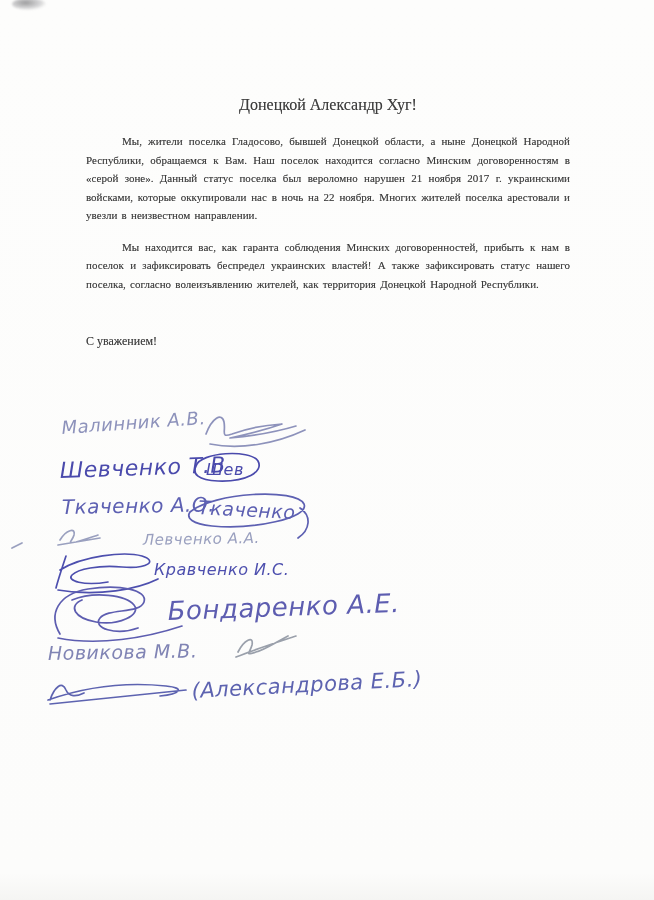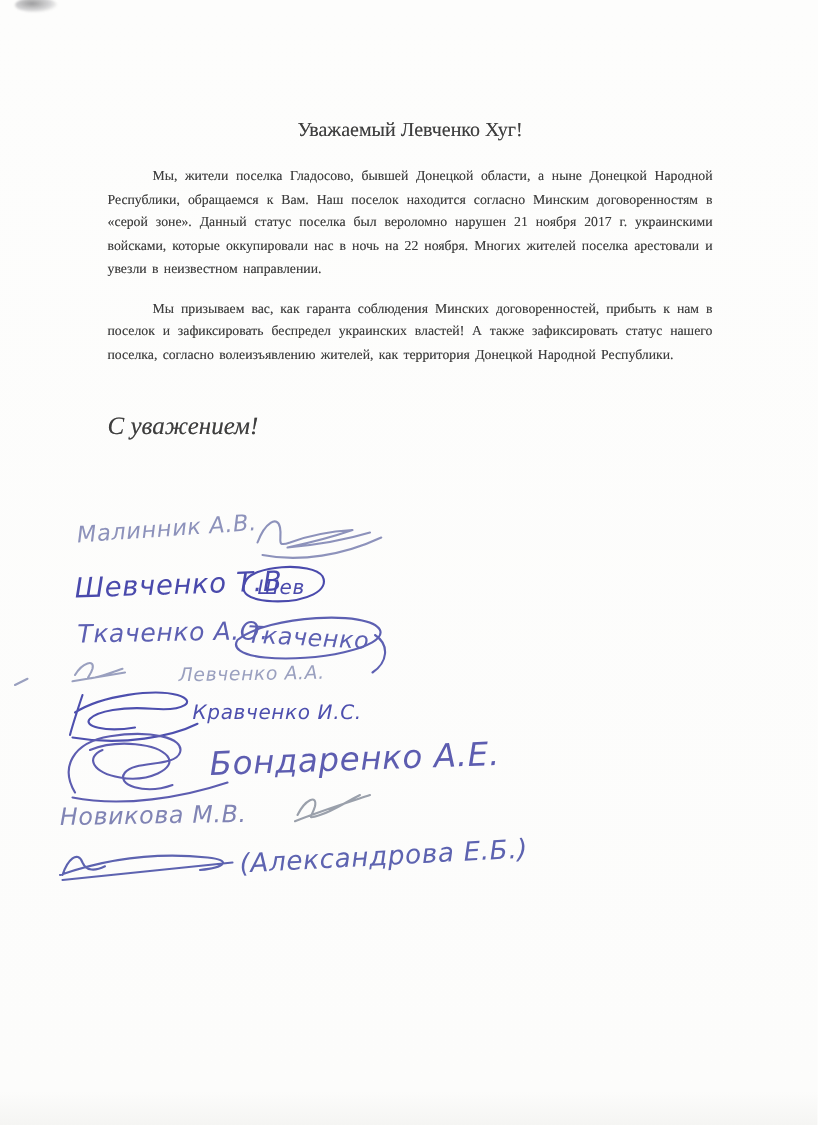--- a/index.html
+++ b/index.html
@@ -36,24 +36,23 @@
   }
   .para {
     font-size: 11px;
     line-height: 18.5px;
     text-align: justify;
     text-indent: 36px;
     word-spacing: 1.5px;
     margin: 0 0 13px 0;
   }
   .closing {
-    font-size: 20px;
+    font-size: 12px;
     line-height: 18.5px;
     margin-top: 39px;
-    font-style: italic;
   }
   .sigs {
     position: absolute; left: 0; top: 0;
     width: 654px; height: 900px;
   }
   .sigs text {
     font-family: "DejaVu Sans", sans-serif;
     font-style: italic;
     letter-spacing: 0.5px;
   }
@@ -65,23 +64,23 @@
   }
 </style>
 </head>
 <body>
 
 <div class="page">
 
   <div class="scan-smudge"></div>
 
   <div class="content">
-    <div class="salutation">Уважаемый Левченко Хуг!</div>
+    <div class="salutation">Донецкой Александр Хуг!</div>
     <p class="para">Мы, жители поселка Гладосово, бывшей Донецкой области, а ныне Донецкой Народной Республики, обращаемся к Вам. Наш поселок находится согласно Минским договоренностям в «серой зоне». Данный статус поселка был вероломно нарушен 21 ноября 2017 г. украинскими войсками, которые оккупировали нас в ночь на 22 ноября. Многих жителей поселка арестовали и увезли в неизвестном направлении.</p>
-    <p class="para">Мы призываем вас, как гаранта соблюдения Минских договоренностей, прибыть к нам в поселок и зафиксировать беспредел украинских властей! А также зафиксировать статус нашего поселка, согласно волеизъявлению жителей, как территория Донецкой Народной Республики.</p>
+    <p class="para">Мы находится вас, как гаранта соблюдения Минских договоренностей, прибыть к нам в поселок и зафиксировать беспредел украинских властей! А также зафиксировать статус нашего поселка, согласно волеизъявлению жителей, как территория Донецкой Народной Республики.</p>
     <div class="closing">С уважением!</div>
   </div>
 
   <svg class="sigs" viewBox="0 0 654 900" width="654" height="900" xmlns="http://www.w3.org/2000/svg">
 
     <text x="62" y="434" font-size="18" transform="rotate(-4 62 434)" fill="#8d92bb">Малинник А.В.</text>
     <path d="M206,434 C212,418 222,412 224,422 C226,432 220,438 232,434 C248,428 266,425 282,424 C262,431 244,435 230,438 C252,436 276,432 296,426 M210,444 C240,450 275,444 305,430" stroke="#8d92bb"></path>
 
     <text x="60" y="478" font-size="22" transform="rotate(-2 60 478)" fill="#4a4aac">Шевченко Т.В</text>
     <text x="206" y="475" font-size="16" fill="#4a4aac">Шев</text>

